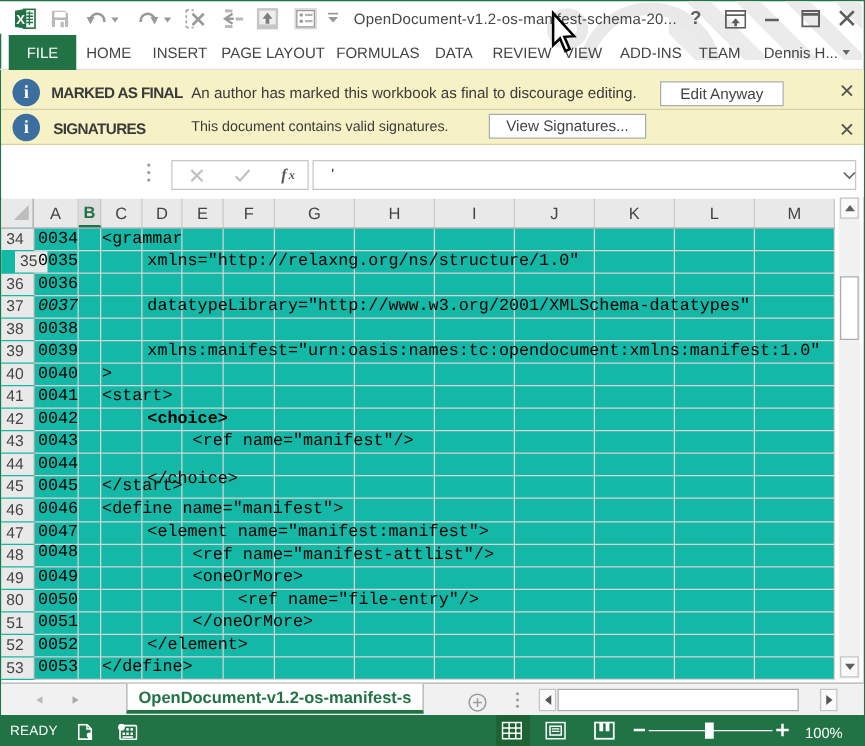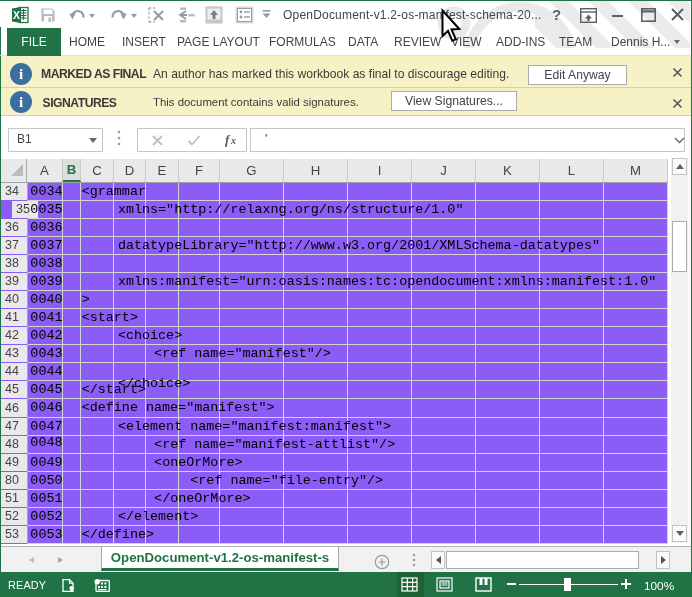--- a/index.html
+++ b/index.html
@@ -31,21 +31,21 @@
   
   #fbar { position:absolute; left:1px; top:117px; width:690px; height:41px; background:#fff; }
   .fbox { position:absolute; top:11px; height:24px; background:#fff; border:1px solid #C6C6C6; }
 
   
   #hdr { position:absolute; left:1px; top:159px; width:667px; height:24px; background:#E9E9E9; border-bottom:1px solid #9EA3A8; }
   .hcell { position:absolute; top:0; height:23px; font-size:13.2px; color:#444; text-align:center; line-height:24px; border-right:1px solid #C9C9C9; }
   #hB { background:#DDDDDD; color:#217346; font-weight:bold; border-bottom:2.5px solid #217346; height:23px; line-height:21px; }
 
   
-  #grid { position:absolute; left:1px; top:183px; width:667px; height:361px; background:#8b5cf6; }
+  #grid { position:absolute; left:1px; top:183px; width:667px; height:361px; background:#14b8a6; }
   .rowtxt { position:absolute; height:18px; line-height:18px; font-family:"Liberation Mono", monospace; font-size:13.4px; color:#000; white-space:pre; }
   .rnum { position:absolute; left:0; width:26px; padding-right:8px; text-align:right; height:18px; line-height:18px; font-size:12.5px; color:#444; background:#E9E9E9; }
   .anum { position:absolute; left:0px; width:61.5px; text-align:right; height:18px; line-height:18px; font-family:"Liberation Mono", monospace; font-size:13.4px; color:#000; }
 
   
   #vsb { position:absolute; left:671px; top:158px; width:17px; height:385px; background:#F1F1F1; }
   .sbbtn { position:absolute; background:#FAFAFA; border:1px solid #C3C3C3; }
   .sbthumb { position:absolute; background:#FFF; border:1px solid #ABABAB; }
   .tri { width:0; height:0; position:absolute; }
 
@@ -188,24 +188,20 @@
   <div class="infoc" style="left:9px;top:3px;">i</div>
   <div class="msghead" style="left:41.5px;top:7.5px;">SIGNATURES</div>
   <div class="msgtxt" style="left:152px;top:8px;font-size:11.4px;">This document contains valid signatures.</div>
   <div class="msgbtn" style="left:390px;top:3px;width:126px;height:20px;line-height:19px;font-size:12.2px;">View Signatures...</div>
   <svg class="msgx" style="left:671px;top:10px;" width="11" height="11" viewBox="0 0 11 11">
       <path d="M1.5 1.5 L9.5 9.5 M9.5 1.5 L1.5 9.5" stroke="#555" stroke-width="1.6"></path>
     </svg>
 </div>
 
 <div id="fbar">
-  <div class="fbox" style="left:7px;width:95px;">
-    <span style="position:absolute;left:8px;top:3px;font-size:12px;color:#444;">B1</span>
-    <div class="tri" style="left:80px;top:9px;border-left:4px solid transparent;border-right:4px solid transparent;border-top:5px solid #666;"></div>
-  </div>
   <svg style="position:absolute;left:116px;top:13px;" width="4" height="16" viewBox="0 0 4 16">
       <circle cx="2" cy="2" r="1.3" fill="#9B9B9B"></circle>
       <circle cx="2" cy="8" r="1.3" fill="#9B9B9B"></circle>
       <circle cx="2" cy="14" r="1.3" fill="#9B9B9B"></circle>
     </svg>
   <div class="fbox" style="left:136px;width:110px;">
     <svg style="position:absolute;left:13px;top:5px;" width="13" height="13" viewBox="0 0 13 13">
         <path d="M2 2 L11 11 M11 2 L2 11" stroke="#C0C0C0" stroke-width="1.8"></path>
       </svg>
     <svg style="position:absolute;left:49px;top:5px;" width="14" height="13" viewBox="0 0 14 13">
@@ -281,36 +277,36 @@
     </svg>
 <div class="rnum" style="top:0px;height:17px;line-height:17px;">34</div>
 <div class="anum" style="top:0px;">0034</div>
 <div class="rowtxt" style="left:80.7px;top:0px;">&lt;grammar</div>
 <div class="rnum" style="top:18px;height:17px;line-height:17px;margin-left:11px;">35</div>
 <div class="anum" style="top:18px;">0035</div>
 <div class="rowtxt" style="left:116.9px;top:18px;">xmlns="http://relaxng.org/ns/structure/1.0"</div>
 <div class="rnum" style="top:36px;height:17px;line-height:17px;">36</div>
 <div class="anum" style="top:36px;">0036</div>
 <div class="rnum" style="top:54px;height:17px;line-height:17px;">37</div>
-<div class="anum" style="top:54px;">0037</div>
+<div class="anum" style="top:54px;font-style:italic;">0037</div>
 <div class="rowtxt" style="left:116.9px;top:54px;">datatypeLibrary="http://www.w3.org/2001/XMLSchema-datatypes"</div>
 <div class="rnum" style="top:72px;height:17px;line-height:17px;">38</div>
 <div class="anum" style="top:72px;">0038</div>
 <div class="rnum" style="top:90px;height:17px;line-height:17px;">39</div>
 <div class="anum" style="top:90px;">0039</div>
 <div class="rowtxt" style="left:116.9px;top:90px;">xmlns:manifest="urn:oasis:names:tc:opendocument:xmlns:manifest:1.0"</div>
 <div class="rnum" style="top:108px;height:17px;line-height:17px;">40</div>
 <div class="anum" style="top:108px;">0040</div>
 <div class="rowtxt" style="left:80.7px;top:108px;">&gt;</div>
 <div class="rnum" style="top:126px;height:17px;line-height:17px;">41</div>
 <div class="anum" style="top:126px;">0041</div>
 <div class="rowtxt" style="left:80.7px;top:126px;">&lt;start&gt;</div>
 <div class="rnum" style="top:144px;height:17px;line-height:17px;">42</div>
 <div class="anum" style="top:144px;">0042</div>
-<div class="rowtxt" style="left:116.9px;top:144px;">&lt;choice&gt;</div>
+<div class="rowtxt" style="left:116.9px;top:144px;font-weight:bold;">&lt;choice&gt;</div>
 <div class="rnum" style="top:162px;height:17px;line-height:17px;">43</div>
 <div class="anum" style="top:162px;">0043</div>
 <div class="rowtxt" style="left:153.1px;top:162px;">&lt;ref name="manifest"/&gt;</div>
 <div class="rnum" style="top:180px;height:17px;line-height:17px;text-align:right;">44</div>
 <div class="anum" style="top:180px;">0044</div>
 <div class="rowtxt" style="left:116.9px;top:192px;">&lt;/choice&gt;</div>
 <div class="rnum" style="top:198px;height:17px;line-height:17px;">45</div>
 <div class="anum" style="top:198px;">0045</div>
 <div class="rowtxt" style="left:80.7px;top:198px;">&lt;/start&gt;</div>
 <div class="rnum" style="top:216px;height:18px;line-height:18px;">46</div>

